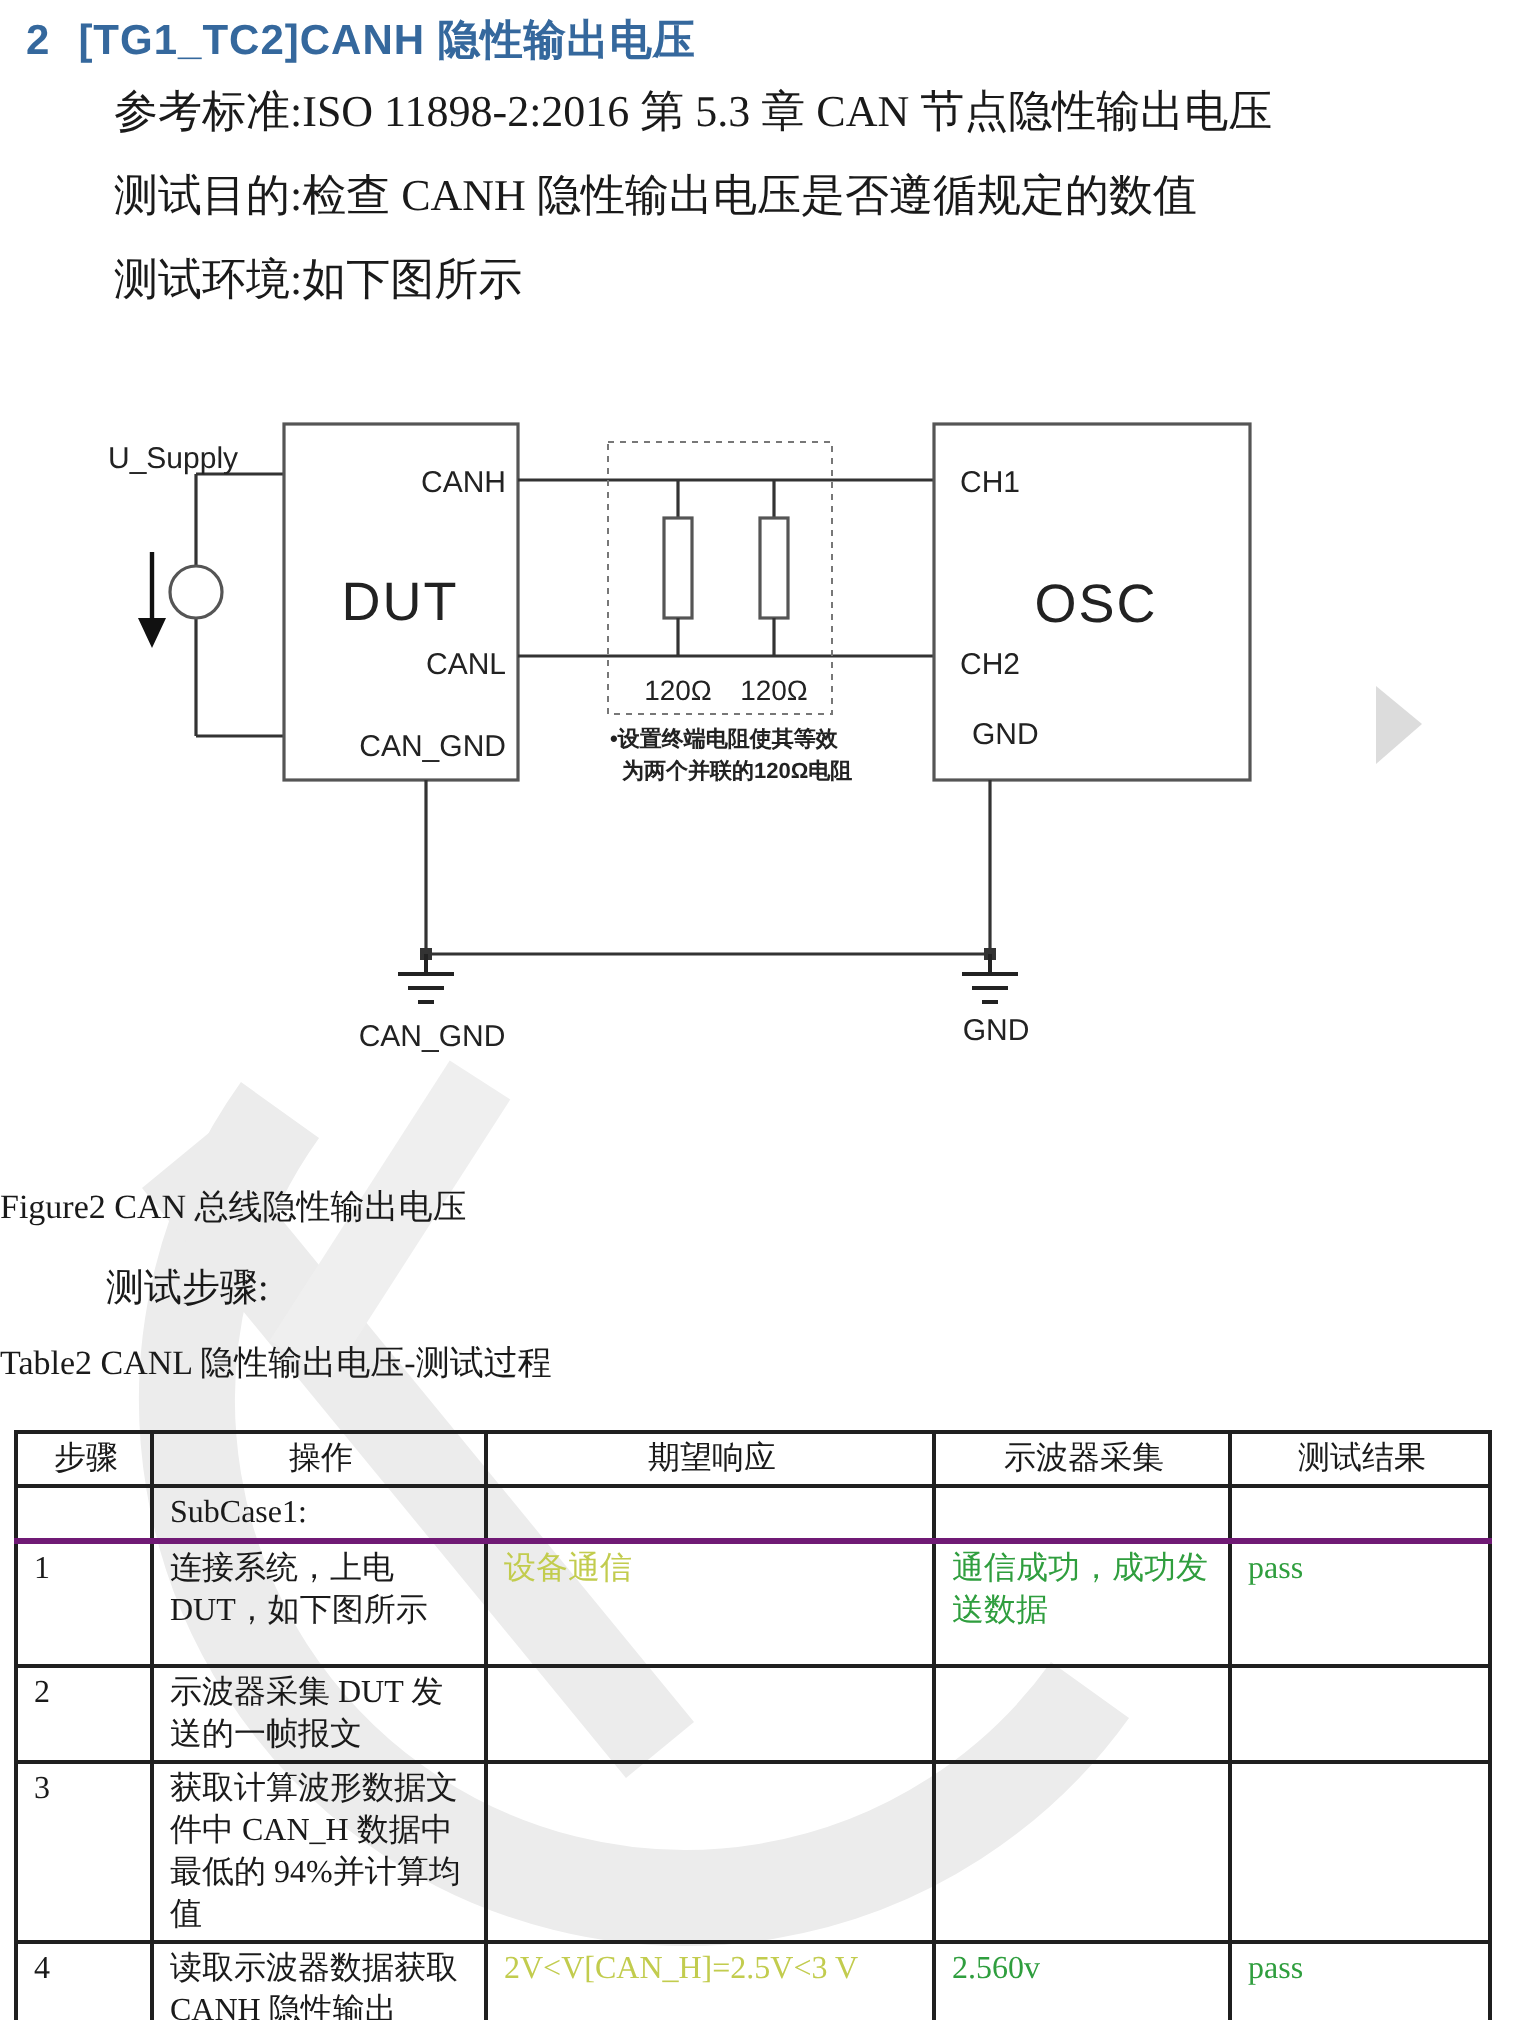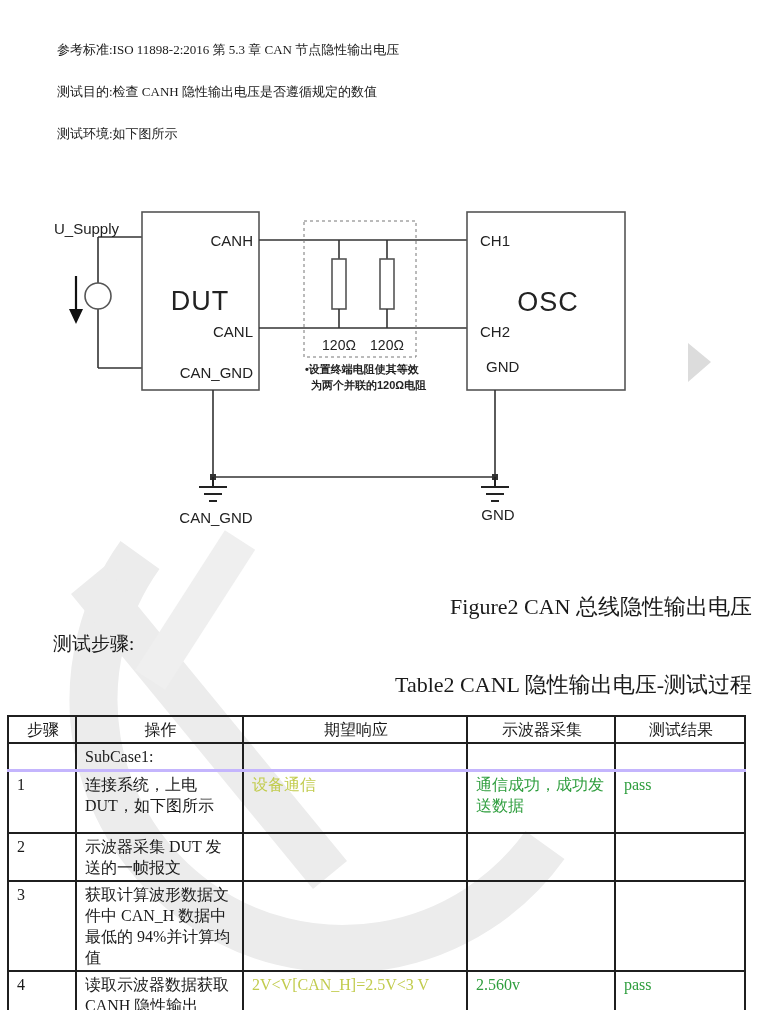--- a/index.html
+++ b/index.html
@@ -10,68 +10,71 @@
   .layer{position:absolute;}
   
   #watermark{left:0;top:0;width:758px;height:1010px;z-index:0;pointer-events:none;}
   
   #heading{
     left:13px;top:6px;z-index:2;
     font-family:"Liberation Sans",sans-serif;font-weight:bold;
     font-size:21px;color:var(--color-heading,#35689d);letter-spacing:.5px;
   }
   #heading .num{margin-right:14px;}
-  .para{left:57px;z-index:2;font-size:13px;white-space:nowrap;}
+  .para{left:57px;z-index:2;font-size:22px;white-space:nowrap;}
   #p1{top:41px;} #p2{top:83px;} #p3{top:125px;}
   
   #diagram{left:40px;top:198px;z-index:2;}
   #diagram text{font-family:"Liberation Sans",sans-serif;fill:#222;}
   .pin-label{font-size:15px;}
   .box-title{font-size:27px;letter-spacing:1px;}
   .res-label{font-size:14px;}
   .note-label{font-size:11px;font-weight:600;fill:#333;}
   .gnd-label{font-size:15px;}
   .wire{stroke:#333;stroke-width:1.6;fill:none;}
   .boxline{stroke:#555;stroke-width:1.6;fill:#fff;}
   .dashbox{stroke:#777;stroke-width:1;fill:none;stroke-dasharray:3,3;}
   
-  .caption{left:0;width:752px;text-align:right;z-index:2;font-size:22px;}
+  .caption{left:0;width:752px;text-align:left;z-index:2;font-size:17px;}
   #fig-caption{top:592px;}
   #tbl-caption{top:670px;}
   #steps-label{left:53px;top:631px;z-index:2;font-size:19px;}
   
   #test-table{
     position:absolute;left:7px;top:715px;width:737px;z-index:2;
     border-collapse:collapse;table-layout:fixed;
     font-size:16px;line-height:21px;
   }
   #test-table td{
     border:2px solid #1f1f1f;vertical-align:top;
     padding:2px 6px 2px 8px;overflow:hidden;
   }
-  #test-table .subcase td{border-bottom:3px solid #c4b5fd;}
+  #test-table .subcase td{border-bottom:3px solid #701a75;}
   .col-step{width:68px;} .col-action{width:167px;} .col-expected{width:224px;}
   .col-actual{width:148px;} .col-result{width:130px;}
   .h-row td{height:21px;text-align:center;}
   .subcase td{height:16px;}
   .r1 td{height:56px;} .r2 td{height:39px;} .r3 td{height:82px;} .r4 td{height:37px;}
   .exp{color:var(--color-expected_text,#c5ce50);}
   .act{color:var(--color-actual_text,#30a03e);}
 </style>
 </head>
 <body>
 
 <div id="page">
 
   <svg id="watermark" class="layer" width="758" height="1010" viewBox="0 0 758 1010">
     <path d="M140,555 A245,245 0 0 0 545,845" stroke="#ececec" stroke-width="48" fill="none"></path>
     <line x1="88" y1="580" x2="330" y2="875" stroke="#ececec" stroke-width="44"></line>
     <line x1="240" y1="540" x2="150" y2="680" stroke="#efefef" stroke-width="36"></line>
   </svg>
 
+  <div id="heading" class="layer">
+    <span class="num">2</span><span>[TG1_TC2]CANH 隐性输出电压</span>
+  </div>
 
   <div id="p1" class="layer para">参考标准:ISO 11898-2:2016 第 5.3 章 CAN 节点隐性输出电压</div>
   <div id="p3" class="layer para">测试环境:如下图所示</div>
   <div id="p2" class="layer para">测试目的:检查 CANH 隐性输出电压是否遵循规定的数值</div>
 
   <svg id="diagram" class="layer" width="680" height="340" viewBox="0 0 680 340">
 
     <line class="wire" x1="58" y1="39" x2="102" y2="39"></line>
     <line class="wire" x1="58" y1="39" x2="58" y2="170"></line>
     <line class="wire" x1="58" y1="170" x2="102" y2="170"></line>

